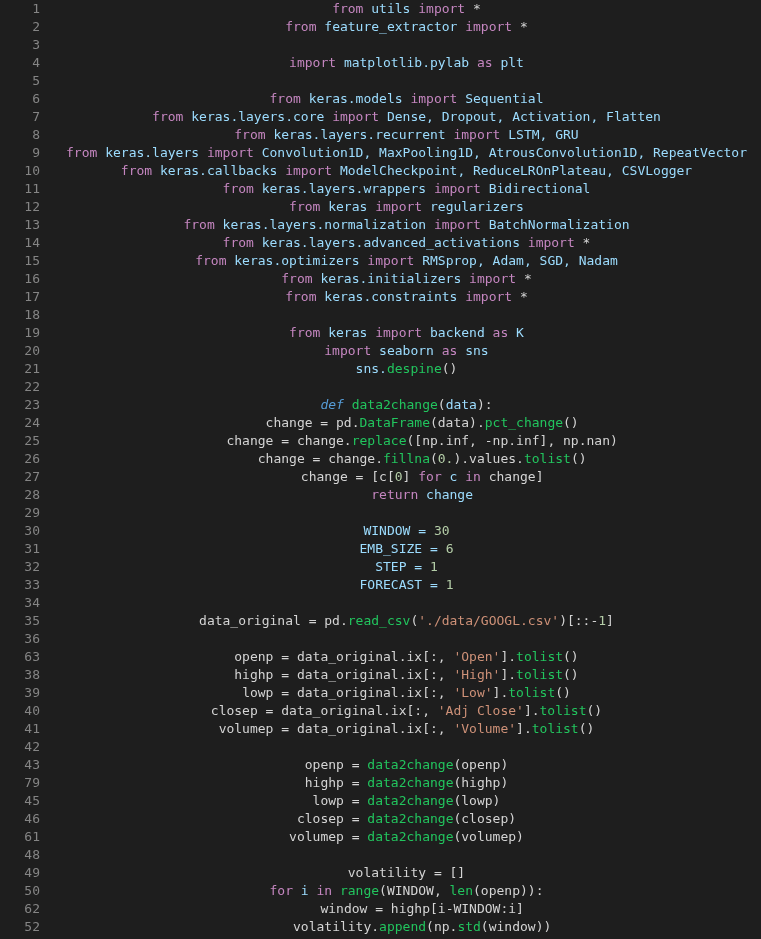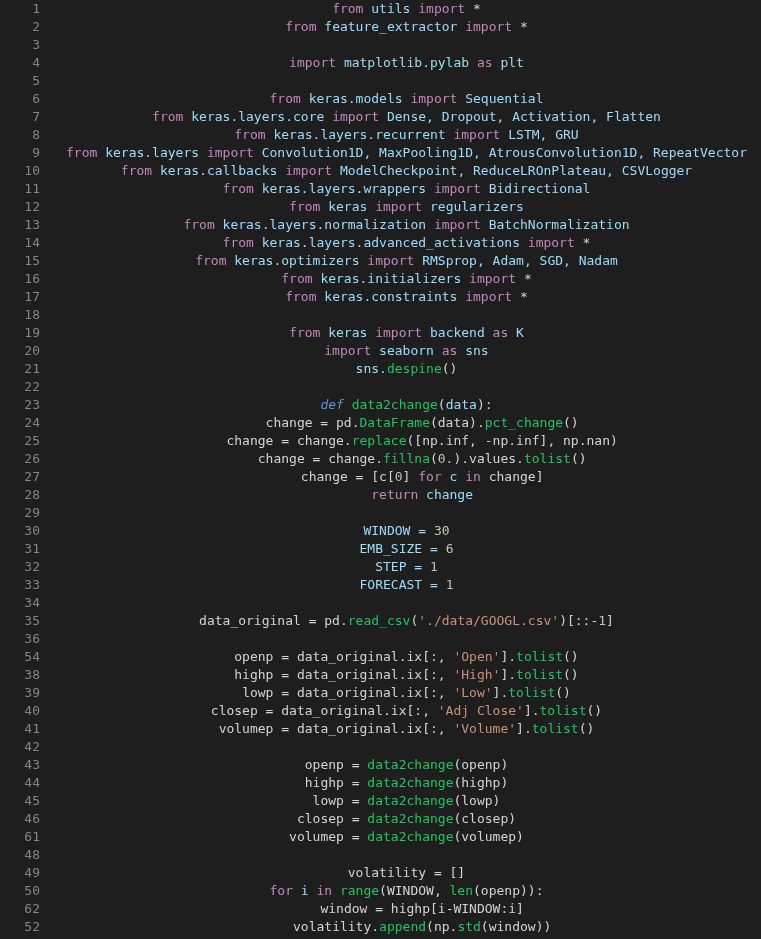--- a/index.html
+++ b/index.html
@@ -84,28 +84,28 @@
       <div class="ln">27</div>
       <div class="ln">28</div>
       <div class="ln">29</div>
       <div class="ln">30</div>
       <div class="ln">31</div>
       <div class="ln">32</div>
       <div class="ln">33</div>
       <div class="ln">34</div>
       <div class="ln">35</div>
       <div class="ln">36</div>
-      <div class="ln">54</div>
+      <div class="ln">63</div>
       <div class="ln">38</div>
       <div class="ln">39</div>
       <div class="ln">40</div>
       <div class="ln">41</div>
       <div class="ln">42</div>
       <div class="ln">43</div>
-      <div class="ln">44</div>
+      <div class="ln">79</div>
       <div class="ln">45</div>
       <div class="ln">46</div>
       <div class="ln">61</div>
       <div class="ln">48</div>
       <div class="ln">49</div>
       <div class="ln">50</div>
       <div class="ln">62</div>
       <div class="ln">52</div>
     </div>
   <div class="code" id="code"><div class="line"><span class="kw">from </span><span class="var">utils </span><span class="kw">import </span><span class="op">*</span></div><div class="line"><span class="kw">from </span><span class="var">feature_extractor </span><span class="kw">import </span><span class="op">*</span></div><div class="line">&nbsp;</div><div class="line"><span class="kw">import </span><span class="var">matplotlib.pylab </span><span class="kw">as </span><span class="var">plt</span></div><div class="line">&nbsp;</div><div class="line"><span class="kw">from </span><span class="var">keras.models </span><span class="kw">import </span><span class="var">Sequential</span></div><div class="line"><span class="kw">from </span><span class="var">keras.layers.core </span><span class="kw">import </span><span class="var">Dense, Dropout, Activation, Flatten</span></div><div class="line"><span class="kw">from </span><span class="var">keras.layers.recurrent </span><span class="kw">import </span><span class="var">LSTM, GRU</span></div><div class="line"><span class="kw">from </span><span class="var">keras.layers </span><span class="kw">import </span><span class="var">Convolution1D, MaxPooling1D, AtrousConvolution1D, RepeatVector</span></div><div class="line"><span class="kw">from </span><span class="var">keras.callbacks </span><span class="kw">import </span><span class="var">ModelCheckpoint, ReduceLROnPlateau, CSVLogger</span></div><div class="line"><span class="kw">from </span><span class="var">keras.layers.wrappers </span><span class="kw">import </span><span class="var">Bidirectional</span></div><div class="line"><span class="kw">from </span><span class="var">keras </span><span class="kw">import </span><span class="var">regularizers</span></div><div class="line"><span class="kw">from </span><span class="var">keras.layers.normalization </span><span class="kw">import </span><span class="var">BatchNormalization</span></div><div class="line"><span class="kw">from </span><span class="var">keras.layers.advanced_activations </span><span class="kw">import </span><span class="op">*</span></div><div class="line"><span class="kw">from </span><span class="var">keras.optimizers </span><span class="kw">import </span><span class="var">RMSprop, Adam, SGD, Nadam</span></div><div class="line"><span class="kw">from </span><span class="var">keras.initializers </span><span class="kw">import </span><span class="op">*</span></div><div class="line"><span class="kw">from </span><span class="var">keras.constraints </span><span class="kw">import </span><span class="op">*</span></div><div class="line">&nbsp;</div><div class="line"><span class="kw">from </span><span class="var">keras </span><span class="kw">import </span><span class="var">backend </span><span class="kw">as </span><span class="var">K</span></div><div class="line"><span class="kw">import </span><span class="var">seaborn </span><span class="kw">as </span><span class="var">sns</span></div><div class="line"><span class="var">sns.</span><span class="fn">despine</span><span class="punc">()</span></div><div class="line">&nbsp;</div><div class="line"><span class="const">def </span><span class="fn">data2change</span><span class="punc">(</span><span class="paramdef">data</span><span class="punc">):</span></div><div class="line"><span class="op">    change = pd.</span><span class="type">DataFrame</span><span class="op">(data).</span><span class="fn">pct_change</span><span class="punc">()</span></div><div class="line"><span class="op">    change = change.</span><span class="fn">replace</span><span class="op">([np.inf, -np.inf], np.nan)</span></div><div class="line"><span class="op">    change = change.</span><span class="fn">fillna</span><span class="punc">(</span><span class="num">0.</span><span class="op">).values.</span><span class="fn">tolist</span><span class="punc">()</span></div><div class="line"><span class="op">    change = [c[</span><span class="num">0</span><span class="op">] </span><span class="kw">for </span><span class="var">c </span><span class="kw">in </span><span class="op">change]</span></div><div class="line"><span class="op">    </span><span class="kw">return </span><span class="var">change</span></div><div class="line">&nbsp;</div><div class="line"><span class="var">WINDOW = </span><span class="num">30</span></div><div class="line"><span class="var">EMB_SIZE = </span><span class="num">6</span></div><div class="line"><span class="var">STEP = </span><span class="num">1</span></div><div class="line"><span class="var">FORECAST = </span><span class="num">1</span></div><div class="line">&nbsp;</div><div class="line"><span class="op">data_original = pd.</span><span class="fn">read_csv</span><span class="punc">(</span><span class="str">'./data/GOOGL.csv'</span><span class="op">)[::-</span><span class="num">1</span><span class="op">]</span></div><div class="line">&nbsp;</div><div class="line"><span class="op">openp = data_original.ix[:, </span><span class="str">'Open'</span><span class="op">].</span><span class="fn">tolist</span><span class="punc">()</span></div><div class="line"><span class="op">highp = data_original.ix[:, </span><span class="str">'High'</span><span class="op">].</span><span class="fn">tolist</span><span class="punc">()</span></div><div class="line"><span class="op">lowp = data_original.ix[:, </span><span class="str">'Low'</span><span class="op">].</span><span class="fn">tolist</span><span class="punc">()</span></div><div class="line"><span class="op">closep = data_original.ix[:, </span><span class="str">'Adj Close'</span><span class="op">].</span><span class="fn">tolist</span><span class="punc">()</span></div><div class="line"><span class="op">volumep = data_original.ix[:, </span><span class="str">'Volume'</span><span class="op">].</span><span class="fn">tolist</span><span class="punc">()</span></div><div class="line">&nbsp;</div><div class="line"><span class="op">openp = </span><span class="fn">data2change</span><span class="op">(openp)</span></div><div class="line"><span class="op">highp = </span><span class="fn">data2change</span><span class="op">(highp)</span></div><div class="line"><span class="op">lowp = </span><span class="fn">data2change</span><span class="op">(lowp)</span></div><div class="line"><span class="op">closep = </span><span class="fn">data2change</span><span class="op">(closep)</span></div><div class="line"><span class="op">volumep = </span><span class="fn">data2change</span><span class="op">(volumep)</span></div><div class="line">&nbsp;</div><div class="line"><span class="op">volatility = []</span></div><div class="line"><span class="kw">for </span><span class="var">i </span><span class="kw">in </span><span class="fn">range</span><span class="op">(WINDOW, </span><span class="fn">len</span><span class="op">(openp)):</span></div><div class="line"><span class="op">    window = highp[i-WINDOW:i]</span></div><div class="line"><span class="op">    volatility.</span><span class="fn">append</span><span class="op">(np.</span><span class="fn">std</span><span class="op">(window))</span></div></div>

